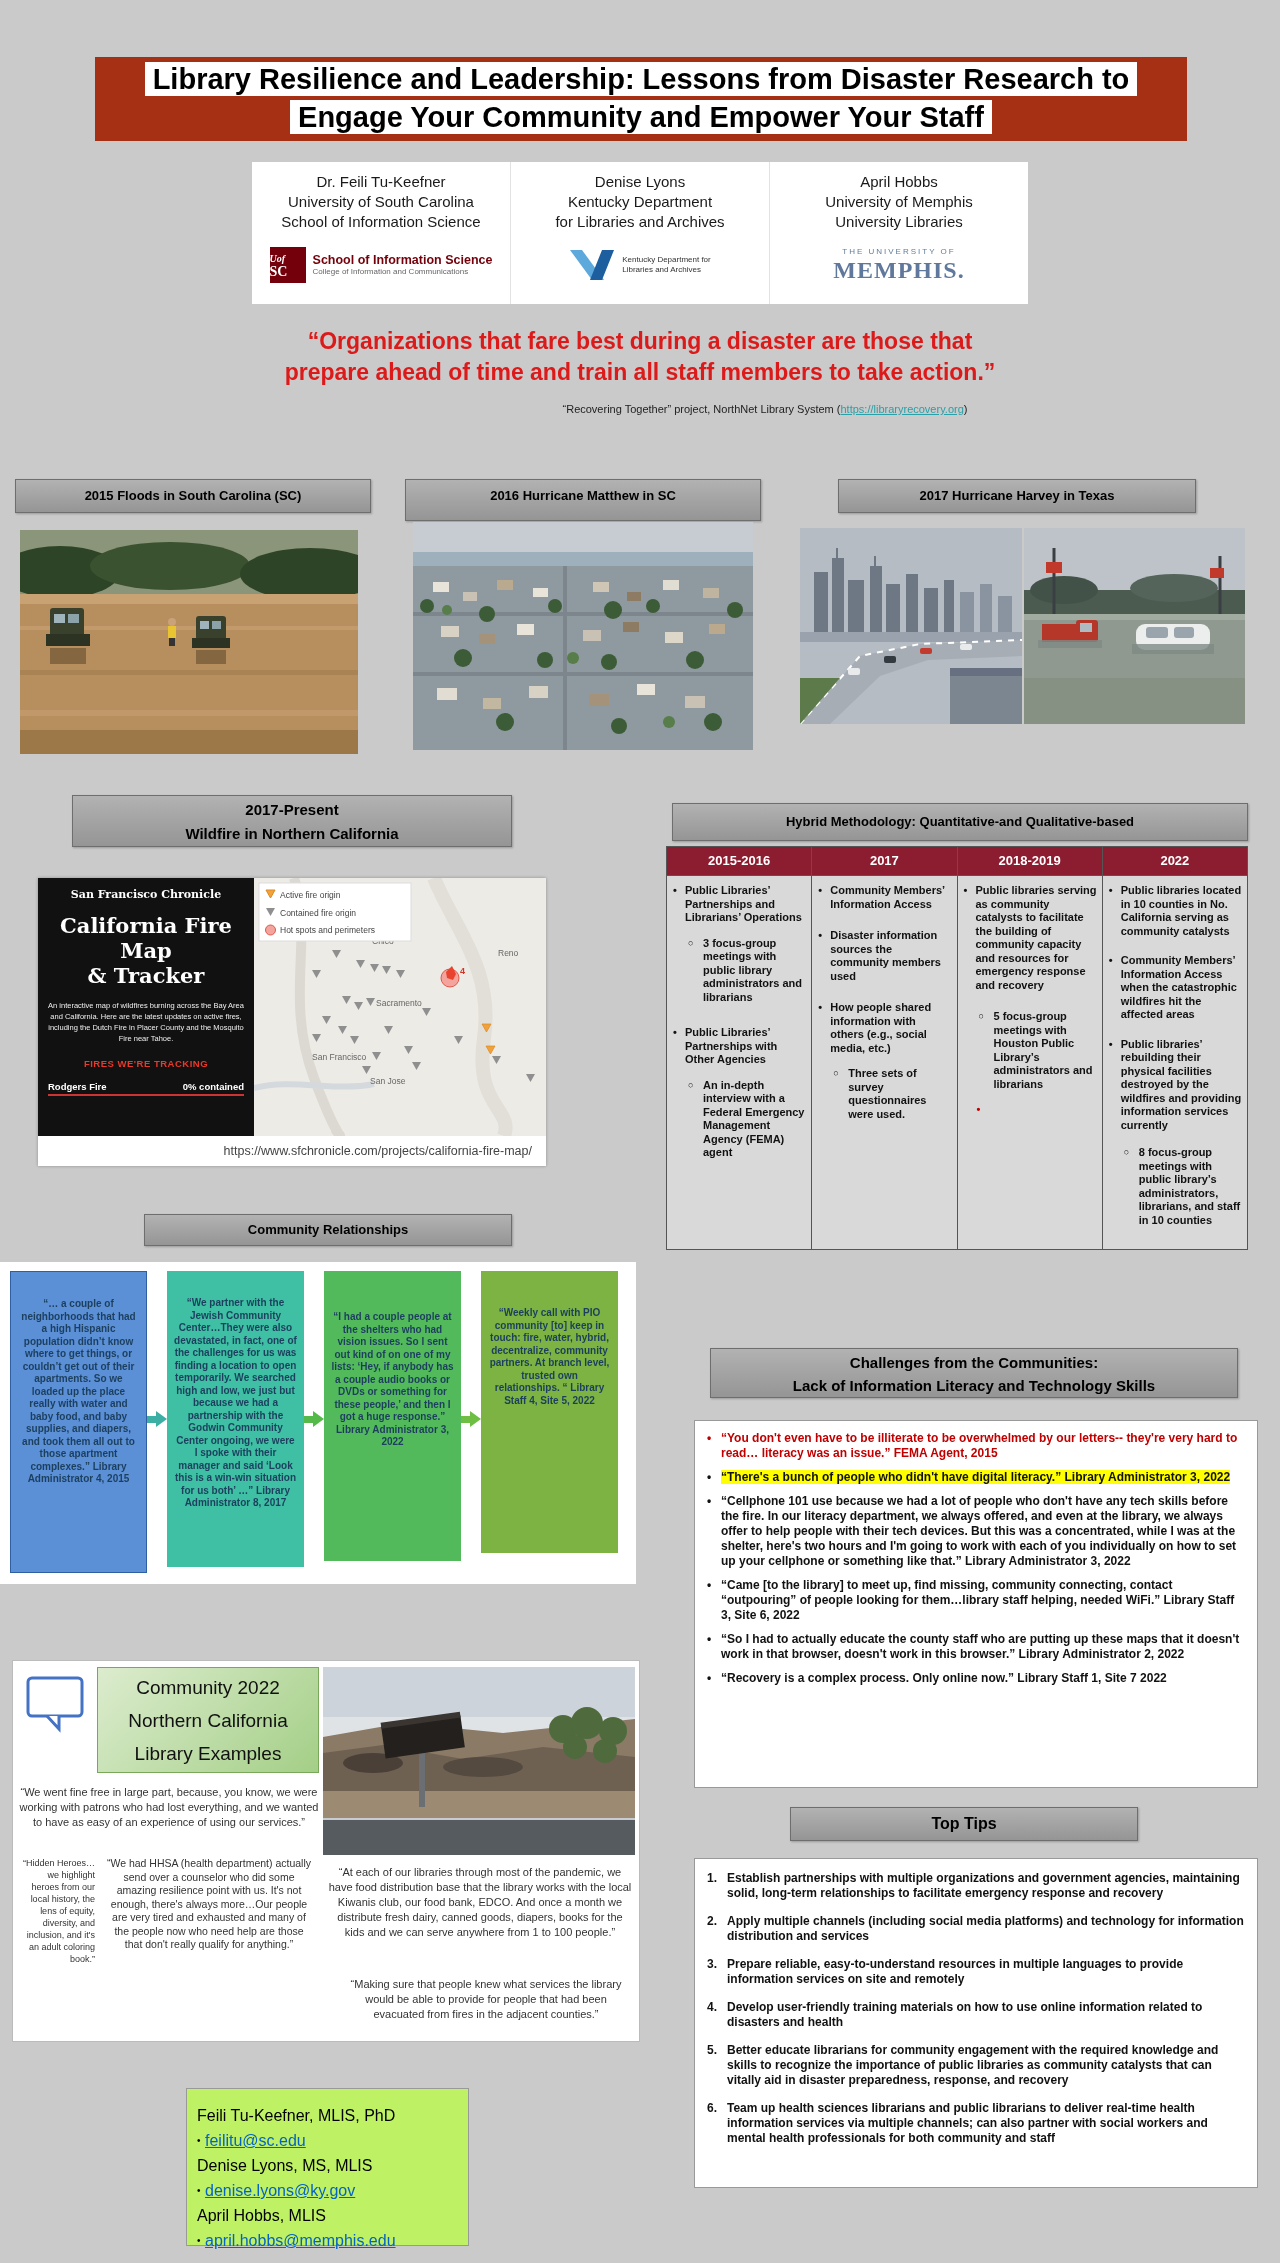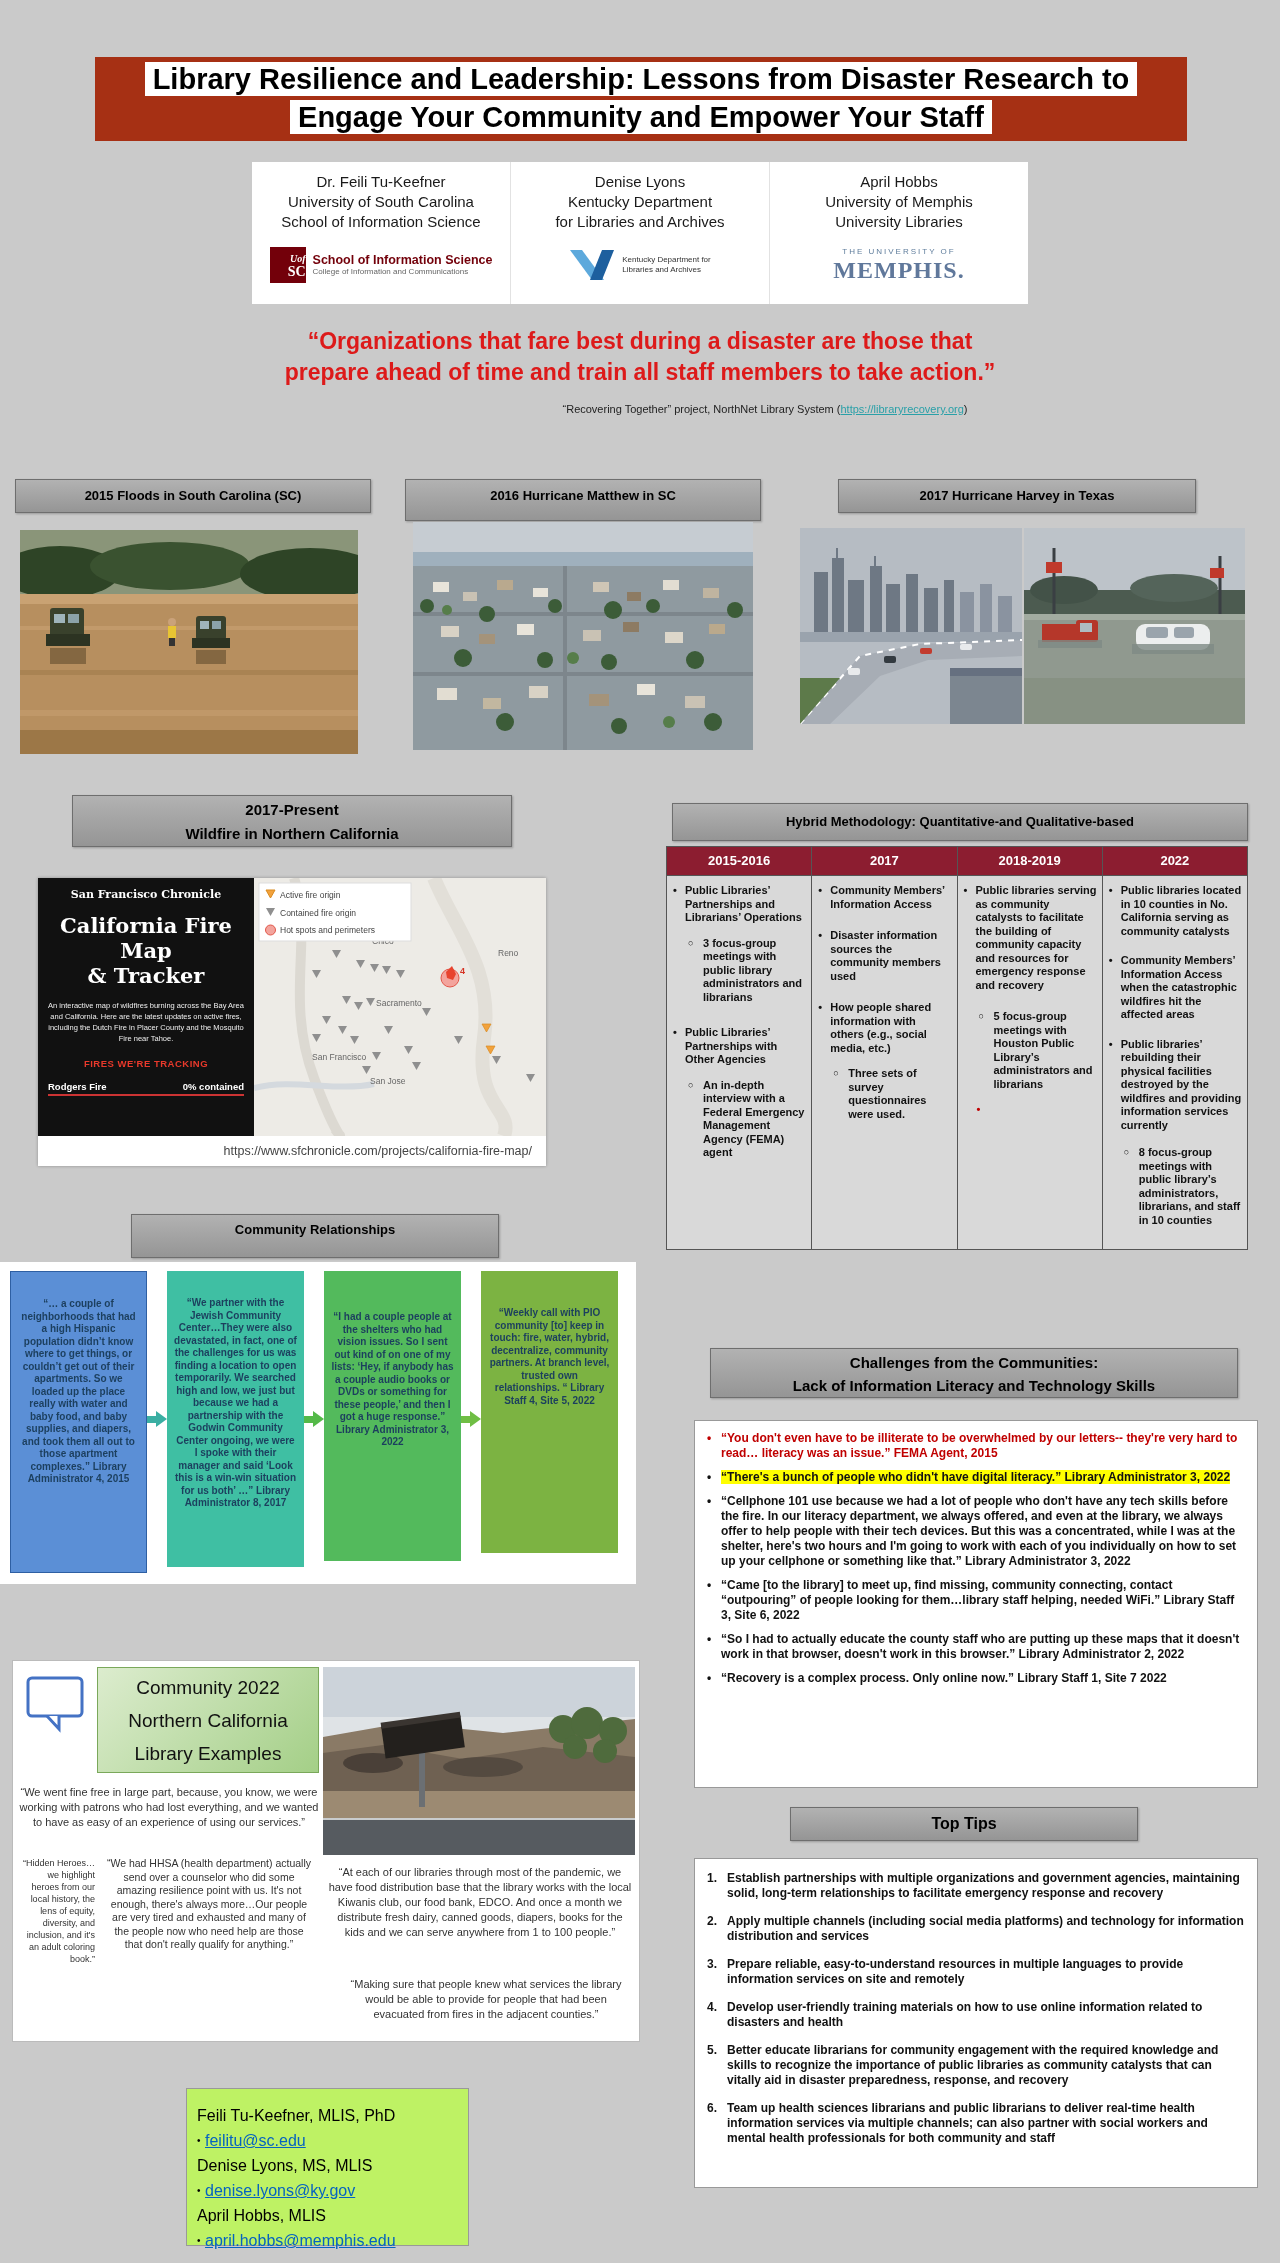--- a/index.html
+++ b/index.html
@@ -8,21 +8,21 @@
   
   .banner{position:absolute;left:95px;top:57px;width:1092px;height:84px;background:#a63014;text-align:center;padding-top:3px;box-sizing:border-box;}
   .banner-line{line-height:38px;font-size:29px;font-weight:bold;color:#000;}
   .hl{background:#fff;padding:1px 8px;}
   
   .authors{position:absolute;left:252px;top:162px;width:776px;height:142px;background:#fff;display:flex;}
   .acol{flex:1;text-align:center;padding-top:10px;}
   .acol+.acol{border-left:1px solid #e2e2e2;}
   .aname,.aorg{font-size:15px;line-height:20px;color:#1a1a1a;}
   .logo-row{margin-top:10px;display:flex;align-items:center;justify-content:center;gap:7px;height:46px;}
-  .usc-block{width:36px;height:36px;background:#73000a;color:#fff;font-family:"Liberation Serif",serif;font-weight:bold;display:flex;flex-direction:column;align-items:flex-end;justify-content:center;line-height:13px;}
+  .usc-block{width:36px;height:36px;background:#73000a;color:#fff;font-family:"Liberation Serif",serif;font-weight:bold;display:flex;flex-direction:column;align-items:flex-start;justify-content:center;line-height:13px;}
   .usc-block .u1{font-size:10px;font-style:italic;}
   .usc-block .u2{font-size:14px;}
   .usc-text{text-align:left;}
   .usc-title{color:#73000a;font-weight:bold;font-size:12.5px;line-height:14px;}
   .usc-sub{color:#666;font-size:8px;line-height:10px;}
   .kdla-text{text-align:left;font-size:8px;line-height:10px;color:#333;}
   .mem-pre{font-size:8px;letter-spacing:2px;color:#5f7d9c;line-height:10px;}
   .mem-name{font-size:24px;font-weight:bold;color:#60789b;letter-spacing:1px;line-height:26px;font-family:"Liberation Serif",serif;}
   
   .redquote{position:absolute;left:160px;top:326px;width:960px;text-align:center;color:#dd1a1a;font-size:23px;font-weight:bold;line-height:31px;}
@@ -430,21 +430,21 @@
       <div class="mhead">2022</div>
       <div class="mbody">
         <div class="mi"><span>Public libraries located in 10 counties in No. California serving as community catalysts</span></div>
         <div class="mi" style="margin-top:16px;"><span>Community Members’ Information Access when the catastrophic wildfires hit the affected areas</span></div>
         <div class="mi" style="margin-top:16px;"><span>Public libraries’ rebuilding their physical facilities destroyed by the wildfires and providing information services currently</span></div>
         <div class="ms" style="margin-top:14px;"><span>8 focus-group meetings with public library’s administrators, librarians, and staff in 10 counties</span></div>
       </div>
     </div>
   </div>
 
-  <div class="gbar one" style="left:131px;top:1214px;width:368px;height:44px;line-height:30px;">Community Relationships</div>
+  <div class="gbar one" style="left:144px;top:1214px;width:368px;height:32px;line-height:30px;">Community Relationships</div>
   <div class="relwrap">
     <div class="relbox rb0">“… a couple of neighborhoods that had a high Hispanic population didn’t know where to get things, or couldn’t get out of their apartments. So we loaded up the place really with water and baby food, and baby supplies, and diapers, and took them all out to those apartment complexes.” Library Administrator 4, 2015</div>
     <span class="ar arc0">
         <i class="ar-s"></i>
         <i class="ar-h"></i>
       </span>
     <div class="relbox rb1">“We partner with the Jewish Community Center…They were also devastated, in fact, one of the challenges for us was finding a location to open temporarily. We searched high and low, we just but because we had a partnership with the Godwin Community Center ongoing, we were I spoke with their manager and said ‘Look this is a win-win situation for us both’ …” Library Administrator 8, 2017</div>
     <span class="ar arc1">
         <i class="ar-s"></i>
         <i class="ar-h"></i>

